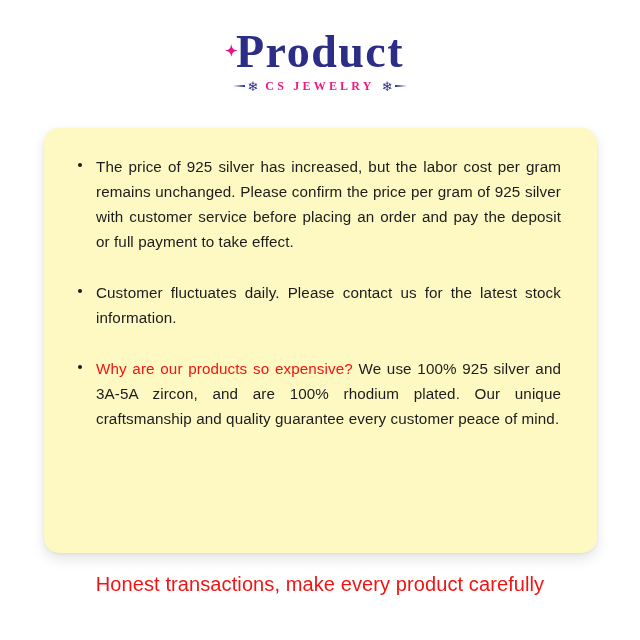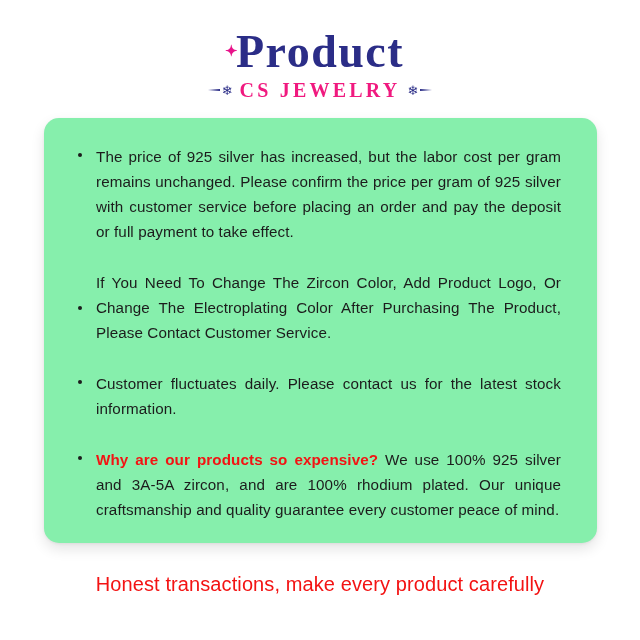--- a/index.html
+++ b/index.html
@@ -54,21 +54,21 @@
   .subwordmark {
     margin-top: 3px;
     display: flex;
     align-items: center;
     justify-content: center;
     gap: 7px;
     white-space: nowrap;
   }
   .sub-text {
     font-family: "Liberation Serif", "DejaVu Serif", serif;
-    font-size: 20px;
+    font-size: 12px;
     font-weight: 700;
     letter-spacing: 3.2px;
     color: #f0197f;
   }
   .ornament {
     display: inline-flex;
     align-items: center;
     gap: 2px;
     color: #2b2d87;
     font-size: 13px;
@@ -85,25 +85,25 @@
   }
   .orn-flake {
     font-size: 13px;
     line-height: 13px;
   }
 
   
   .card {
     position: absolute;
     left: 44px;
-    top: 118px;
+    top: 128px;
     width: 553px;
     height: 425px;
     box-sizing: border-box;
-    background: #86efac;
+    background: #fef9c3;
     border-radius: 15px;
     box-shadow: 0 6px 14px rgba(0,0,0,0.11), 0 1px 3px rgba(0,0,0,0.06);
     padding: 26px 36px 20px 30px;
   }
 
   .bullet-list {
     margin: 0;
     padding: 0;
     list-style: none;
   }
@@ -132,21 +132,21 @@
   }
   .bullet.middle-marker .bullet-dot {
     top: 50%;
     margin-top: -2px;
   }
   .bullet-text {
     display: block;
   }
   .highlight-red {
     color: #f31313;
-    font-weight: 700;
+    font-weight: 400;
   }
 
   
   .footer {
     position: absolute;
     left: 0;
     top: 570px;
     width: 640px;
     text-align: center;
     font-size: 20px;
@@ -179,24 +179,20 @@
   </div>
 
   <div class="card">
     <ul class="bullet-list">
 
       <li class="bullet">
         <span class="bullet-dot"></span>
         <span class="bullet-text">The price of 925 silver has increased, but the labor cost per gram remains unchanged. Please confirm the price per gram of 925 silver with customer service before placing an order and pay the deposit or full payment to take effect.</span>
       </li>
 
-      <li class="bullet middle-marker">
-        <span class="bullet-dot"></span>
-        <span class="bullet-text">If You Need To Change The Zircon Color, Add Product Logo, Or Change The Electroplating Color After Purchasing The Product, Please Contact Customer Service.</span>
-      </li>
 
       <li class="bullet">
         <span class="bullet-dot"></span>
         <span class="bullet-text">Customer fluctuates daily. Please contact us for the latest stock information.</span>
       </li>
 
       <li class="bullet">
         <span class="bullet-dot"></span>
         <span class="bullet-text"><span class="highlight-red">Why are our products so expensive?</span><span> We use 100% 925 silver and 3A-5A zircon, and are 100% rhodium plated. Our unique craftsmanship and quality guarantee every customer peace of mind.</span></span>
       </li>

